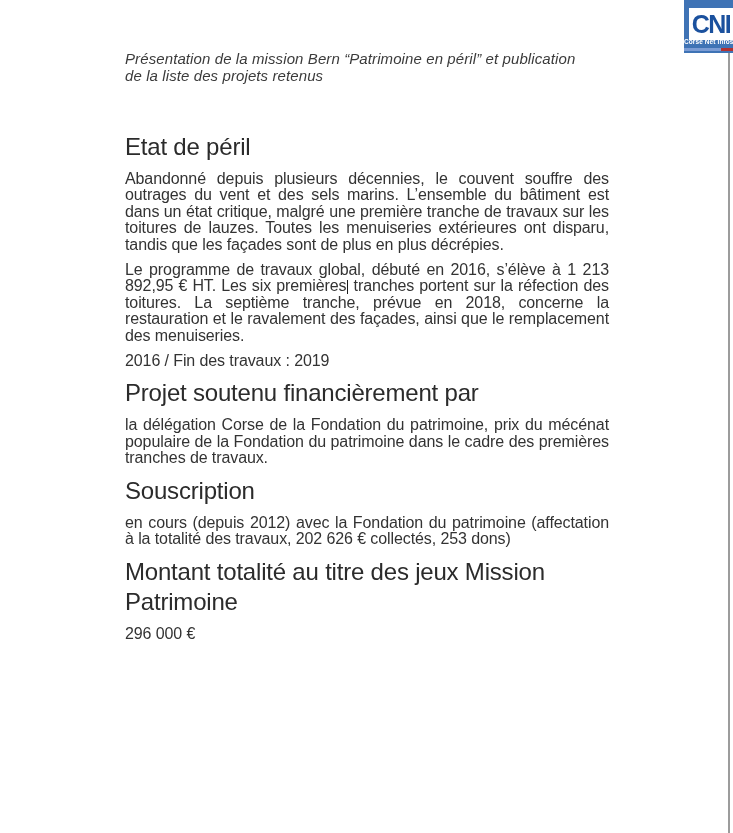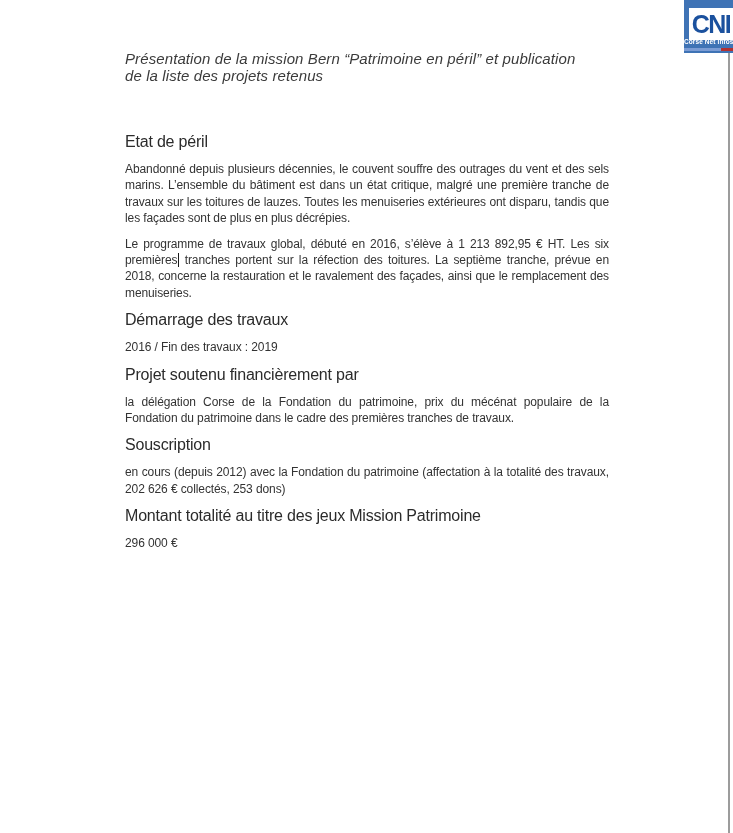--- a/index.html
+++ b/index.html
@@ -71,30 +71,30 @@
   }
 
   
   .content {
     position: absolute;
     left: 125px; top: 132px;
     width: 484px;
     color: #333333;
   }
   .content h2 {
-    font-size: 16px;
+    font-size: 24px;
     font-weight: 400;
     color: #2b2b2b;
     letter-spacing: -0.2px;
     line-height: 1.25;
     margin: 9px 0 0 0;
   }
   .content .sec:first-child h2 { margin-top: 0; }
   .content p {
-    font-size: 12px;
+    font-size: 16px;
     line-height: 16.4px;
     letter-spacing: -0.1px;
     text-align: justify;
     margin: 9px 0 0 0;
   }
   .caret {
     display: inline-block;
     width: 1px; height: 14px;
     background: #1a1a1a;
     vertical-align: -3px;
@@ -124,21 +124,20 @@
   <div class="sec">
     <h2>Etat de péril</h2>
     <p>Abandonné depuis plusieurs décennies, le couvent souffre des outrages du vent et des sels marins. L’ensemble du bâtiment est dans un état critique, malgré une première tranche de travaux sur les toitures de lauzes. Toutes les menuiseries extérieures ont disparu, tandis que les façades sont de plus en plus décrépies.</p>
   </div>
 
   <div class="sec">
     <p><span>Le programme de travaux global, débuté en 2016, s’élève à 1 213 892,95 € HT. Les six premières</span><span class="caret"></span><span> tranches portent sur la réfection des toitures. La septième tranche, prévue en 2018, concerne la restauration et le ravalement des façades, ainsi que le remplacement des menuiseries.</span></p>
   </div>
 
   <div class="sec">
-    <h2>Démarrage des travaux</h2>
     <p>2016 / Fin des travaux : 2019</p>
   </div>
 
   <div class="sec">
     <h2>Projet soutenu financièrement par</h2>
     <p>la délégation Corse de la Fondation du patrimoine, prix du mécénat populaire de la Fondation du patrimoine dans le cadre des premières tranches de travaux.</p>
   </div>
 
   <div class="sec">
     <h2>Souscription</h2>

